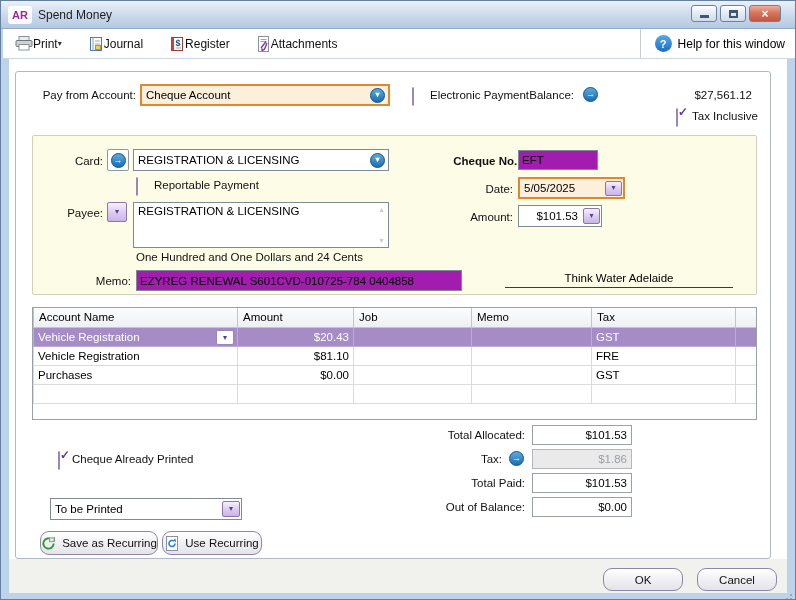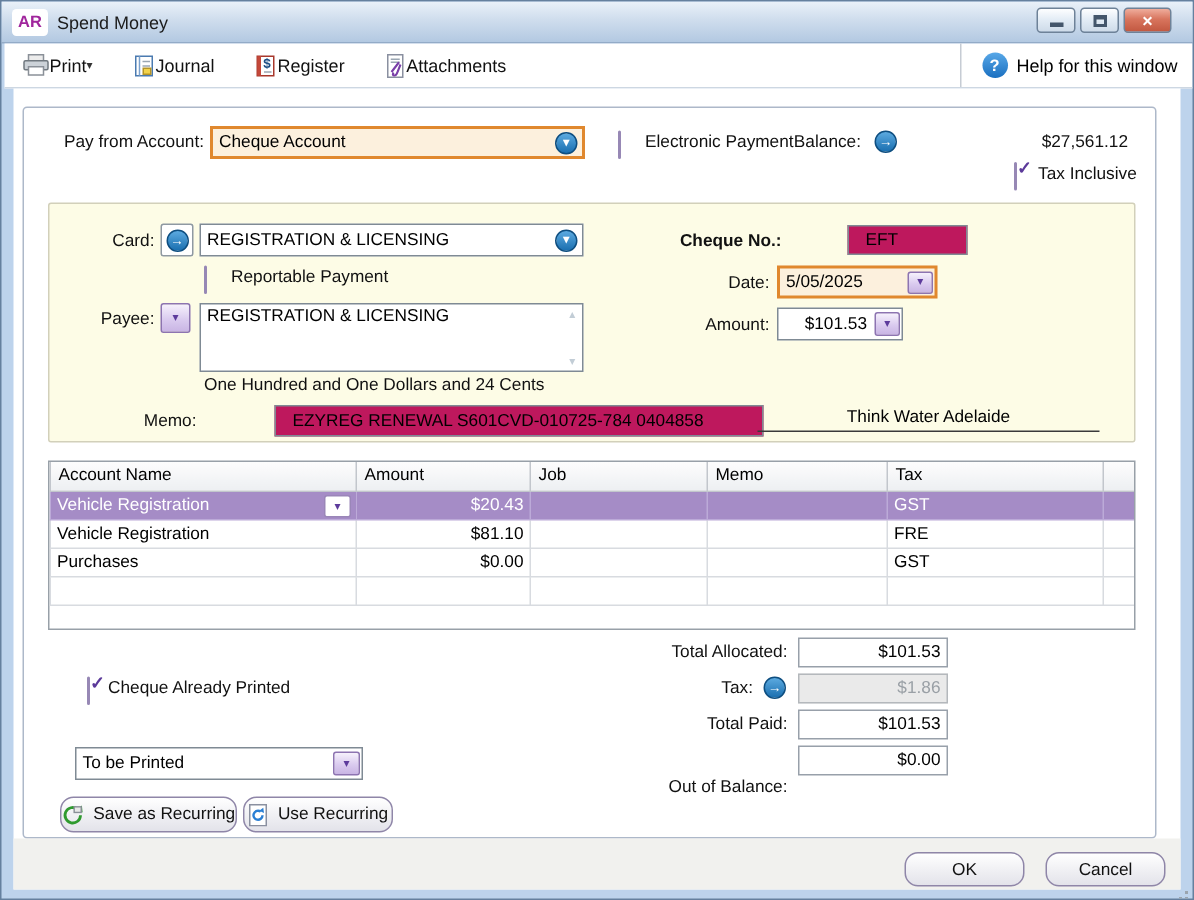--- a/index.html
+++ b/index.html
@@ -44,22 +44,22 @@
   .blue-circle{width:15px;height:15px;min-width:15px;border-radius:50%;margin:0 3px;
     background:linear-gradient(#5caae0,#1a6fb0);border:1px solid #0e4e80;color:#fff;
     font-size:8px;font-weight:bold;display:flex;align-items:center;justify-content:center;line-height:1;}
   .blue-circle.arrow{font-size:9px;}
   .purple-btn{width:18px;height:18px;margin:1px;background:linear-gradient(#f6f1fc,#dacbef 55%,#c9b5e4);
     border:1px solid #8d74b1;border-radius:2px;color:#5d3b9c;font-size:8px;
     display:flex;align-items:center;justify-content:center;line-height:1;}
   .checkbox{position:relative;width:13px;height:13px;border:1px solid #9788b5;border-radius:2px;
     background:linear-gradient(#fff,#efedf5);}
   .checkbox .check{position:absolute;left:1px;top:-4px;font-size:12px;font-weight:bold;color:#5c3a9a;}
-  .input{border:1px solid #7f8a94;background:#be185d;font-family:"Liberation Sans",sans-serif;
-    font-size:11.5px;padding:0 11px;outline:none;margin-left:47px;}
+  .input{border:1px solid #7f8a94;background:#a21caf;font-family:"Liberation Sans",sans-serif;
+    font-size:11.5px;padding:0 3px;outline:none;}
 
   .cheque-panel{position:absolute;left:16px;top:63px;width:725px;height:160px;
     background:#fdfce6;border:1px solid #d2d0ba;border-radius:2px;}
   .sig{font-size:11.5px;text-align:center;border-bottom:1px solid #3a3a3a;padding-bottom:3px;}
   .scrollcol{width:13px;align-self:stretch;display:flex;flex-direction:column;justify-content:space-between;
     align-items:center;color:#c2cdd6;font-size:8px;padding:2px 0;}
 
   
   .grid-wrap{position:absolute;left:16px;top:235px;width:725px;height:113px;border:1px solid #98a0a8;background:#fff;overflow:hidden;}
   table.grid{border-collapse:collapse;table-layout:fixed;width:723px;font-size:11.5px;}
@@ -280,21 +280,21 @@
       </div>
 
       
       <span class="abs lbl ra" style="left:330px;top:357px;width:179px;">Total Allocated:</span>
       <div class="valbox" style="left:516px;top:353px;">$101.53</div>
       <span class="abs lbl ra" style="left:336px;top:381px;width:150px;">Tax:</span>
       <span class="abs blue-circle arrow" style="left:490px;top:379px;">→</span>
       <div class="valbox disabled" style="left:516px;top:377px;">$1.86</div>
       <span class="abs lbl ra" style="left:330px;top:405px;width:179px;">Total Paid:</span>
       <div class="valbox" style="left:516px;top:401px;">$101.53</div>
-      <span class="abs lbl ra" style="left:330px;top:429px;width:179px;margin-top:18px;">Out of Balance:</span>
+      <span class="abs lbl ra" style="left:330px;top:429px;width:179px;">Out of Balance:</span>
       <div class="valbox" style="left:516px;top:425px;">$0.00</div>
 
       
       <div class="abs btn" style="left:24px;top:459px;width:118px;height:24px;">
         <svg width="15" height="15" viewBox="0 0 16 16">
             <path d="M13.5 8a5.5 5.5 0 1 1-2.2-4.4" stroke="#2f9a2f" stroke-width="2" fill="none"></path>
             <polygon points="14.5,1 15,6 10.5,4" fill="#2f9a2f"></polygon>
             <rect x="9" y="2" width="5" height="4" fill="#e8e8e8" stroke="#8a9098"></rect>
           </svg>
         <span>Save as Recurring</span>

